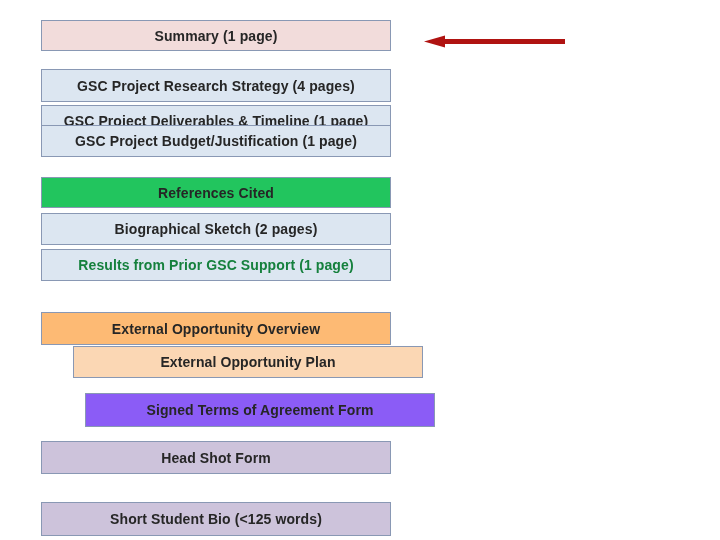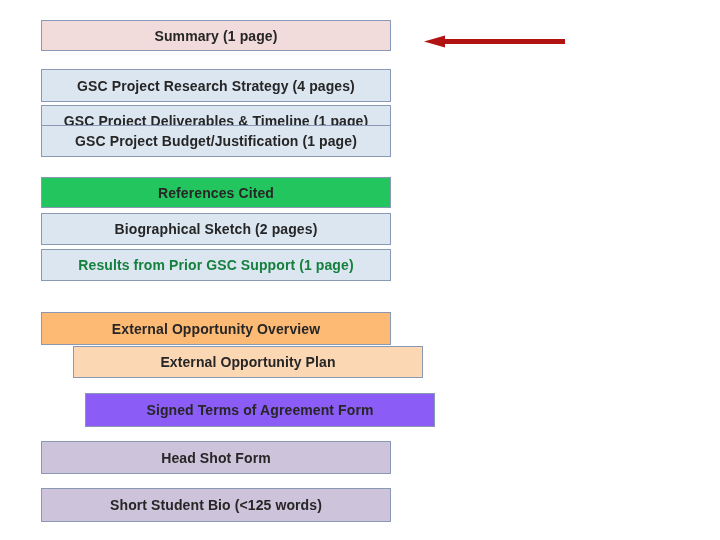--- a/index.html
+++ b/index.html
@@ -56,21 +56,21 @@
   <div class="box" style="top: 177px; height: 31px; background: #22c55e; border-color: rgb(137, 152, 180); color: rgb(38, 38, 38);">References Cited</div>
   <div class="box" style="top: 213px; height: 32px; background: rgb(220, 230, 241); border-color: rgb(137, 152, 180); color: rgb(38, 38, 38);">Biographical Sketch (2 pages)</div>
   <div class="box" style="top: 249px; height: 32px; background: rgb(220, 230, 241); border-color: rgb(137, 152, 180); color: #15803d;">Results from Prior GSC Support (1 page)</div>
 
   <div class="box" style="top: 312px; height: 33px; background: #fdba74; border-color: rgb(137, 152, 180); color: rgb(38, 38, 38);">External Opportunity Overview</div>
   <div class="box" style="top: 346px; height: 32px; background: rgb(251, 215, 180); border-color: rgb(137, 152, 180); color: rgb(38, 38, 38); margin-left: 32px;">External Opportunity Plan</div>
 
   <div class="box" style="top: 393px; height: 34px; background: #8b5cf6; border-color: rgb(137, 152, 180); color: rgb(38, 38, 38); margin-left: 44px;">Signed Terms of Agreement Form</div>
 
   <div class="box" style="top: 441px; height: 33px; background: rgb(205, 195, 219); border-color: rgb(137, 152, 180); color: rgb(38, 38, 38);">Head Shot Form</div>
-  <div class="box" style="top: 488px; height: 34px; background: rgb(205, 195, 219); border-color: rgb(137, 152, 180); color: rgb(38, 38, 38);">Short Student Bio (&lt;125 words)</div>
+  <div class="box" style="top: 502px; height: 34px; background: rgb(205, 195, 219); border-color: rgb(137, 152, 180); color: rgb(38, 38, 38);">Short Student Bio (&lt;125 words)</div>
 
   <div class="arrow" style="color: rgb(176, 19, 17);">
     <svg viewBox="0 0 141 13" xmlns="http://www.w3.org/2000/svg" aria-hidden="true">
       <polygon points="0,6.5 21,0.5 21,12.5" fill="currentColor"></polygon>
       <rect x="18" y="4" width="123" height="5" fill="currentColor"></rect>
     </svg>
   </div>
 
 </div>
 

